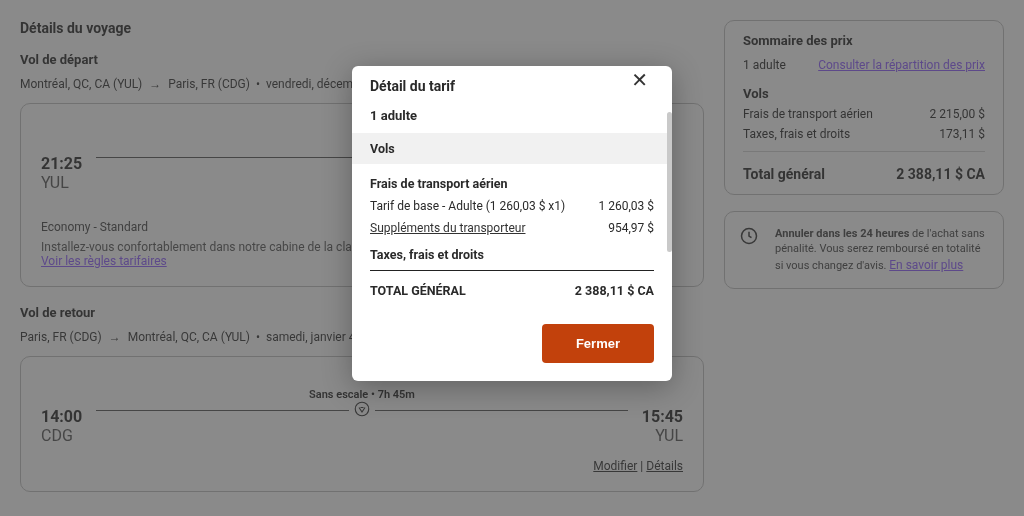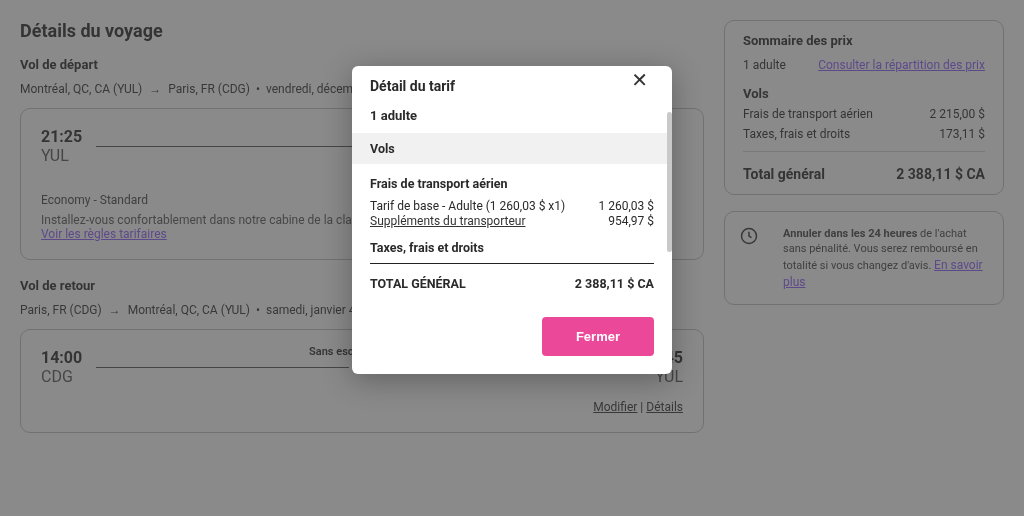--- a/index.html
+++ b/index.html
@@ -1,61 +1,61 @@
 <!DOCTYPE html>
 <html><head>
 <meta charset="utf-8">
 <style>
 * { box-sizing: border-box; margin: 0; padding: 0; }
 body { font-family: -apple-system, BlinkMacSystemFont, "Segoe UI", Roboto, Arial, sans-serif; background: #f5f5f5; color: #2a2a2a; font-size: 13px; }
 .page { display: flex; gap: 20px; padding: 20px; width: 1024px; height: 516px; position: relative; }
 .left { flex: 1; }
 .right { width: 280px; display: flex; flex-direction: column; gap: 16px; }
-.title-h { font-size: 18px; font-weight: 700; margin-bottom: 16px; }
+.title-h { font-size: 14px; font-weight: 700; margin-bottom: 16px; }
 .sub-h { font-size: 13px; font-weight: 700; margin-bottom: 10px; }
 .route-line { font-size: 12px; margin-bottom: 12px; color: #333; }
 .card { border: 1px solid #bbb; border-radius: 10px; padding: 18px 20px; margin-bottom: 18px; background: transparent; }
 .flight-row { display: flex; align-items: center; position: relative; }
-.time-col { text-align: left; }
+.time-col { text-align: left; margin-top: 32px; }
 .time-col.right-col { text-align: right; margin-left: auto; }
 .time-big { font-size: 16px; font-weight: 700; }
 .code { font-size: 16px; color: #555; }
 .line-mid { flex: 1; position: relative; height: 1px; background: #555; margin: 0 14px; }
 .mid-badge { position: absolute; top: -22px; left: 50%; transform: translateX(-50%); font-size: 11px; font-weight: 600; }
 .mid-icon { position: absolute; top: -10px; left: 50%; transform: translateX(-50%); background: #f5f5f5; padding: 0 4px; }
 .mid-icon svg { width: 18px; height: 18px; stroke: #333; fill: none; stroke-width: 1.5; }
 .cabin { font-size: 12px; margin-top: 28px; color: #444; }
 .cabin-desc { font-size: 12px; color: #555; margin-top: 6px; }
 .link { color: #8b5cf6; text-decoration: underline; font-size: 12px; }
 .card-actions { text-align: right; font-size: 12px; margin-top: 14px; }
 .card-actions a { text-decoration: underline; color: #333; }
 .summary-card { border: 1px solid #bbb; border-radius: 10px; padding: 12px 18px; background: transparent; }
 .summary-row { display: flex; justify-content: space-between; font-size: 12px; margin: 6px 0; }
 .summary-sect { font-weight: 700; margin-top: 14px; margin-bottom: 6px; font-size: 13px; }
 .total-row { font-weight: 700; margin-top: 14px; display: flex; justify-content: space-between; font-size: 14px; }
 .divider { border: none; border-top: 1px solid #ccc; margin: 10px 0; }
-.cancel-box { border: 1px solid #bbb; border-radius: 10px; padding: 14px; display: flex; gap: 24px; font-size: 11px; color: #444; line-height: 1.4; }
+.cancel-box { border: 1px solid #bbb; border-radius: 10px; padding: 14px; display: flex; gap: 16px; font-size: 11px; color: #444; line-height: 1.4; }
 .cancel-box svg { width: 20px; height: 20px; stroke: #333; fill: none; stroke-width: 1.8; flex-shrink: 0; }
 
 .overlay { position: absolute; inset: 0; background: rgba(60,60,60,0.58); display: flex; align-items: flex-start; justify-content: center; padding-top: 66px; }
 .modal { background: #fff; width: 320px; border-radius: 6px; box-shadow: 0 6px 30px rgba(0,0,0,0.3); padding: 0; overflow: hidden; }
 .modal-head { display: flex; justify-content: space-between; align-items: flex-end; padding: 0 18px 8px; }
 .modal-head h3 { font-size: 14px; font-weight: 700; }
 .close-x { background: none; border: none; font-size: 20px; cursor: pointer; color: #333; padding: 2px 6px; }
 .modal-body { padding: 0 18px; position: relative; }
 .scroll-track { position: absolute; right: 0; top: 0; bottom: 0; width: 5px; }
 .scroll-thumb { background: #c9c9c9; width: 5px; height: 140px; border-radius: 3px; margin-top: 4px; }
-.m-row { display: flex; justify-content: space-between; font-size: 12px; margin: 1px 0; align-items: center; }
+.m-row { display: flex; justify-content: space-between; font-size: 12px; margin: 8px 0; align-items: center; }
 .m-pax { font-size: 13px; font-weight: 700; margin: 6px 0 10px; }
 .m-sect { font-size: 12.5px; font-weight: 700; background: #f1f1f1; margin: 0 -18px; padding: 8px 18px; }
 .m-sub { font-size: 12.5px; font-weight: 700; margin: 12px 0 8px; }
 .m-link { text-decoration: underline; color: #333; }
 .m-total { font-size: 12.5px; font-weight: 700; display: flex; justify-content: space-between; margin: 12px 0; }
 .modal-foot { padding: 14px 18px 18px; text-align: right; }
-.btn-primary { background: #ec4899; color: #fff; border: none; padding: 12px 34px; border-radius: 4px; font-size: 13px; font-weight: 600; cursor: pointer; }
+.btn-primary { background: #c2410c; color: #fff; border: none; padding: 12px 34px; border-radius: 4px; font-size: 13px; font-weight: 600; cursor: pointer; }
 hr.thin { border: none; border-top: 1px solid #222; margin: 6px 0; }
 .arrow { display: inline-block; margin: 0 4px; }
 </style>
 </head>
 <body>
 
 <div class="page">
   <div class="left">
     <div class="title-h">Détails du voyage</div>
 

